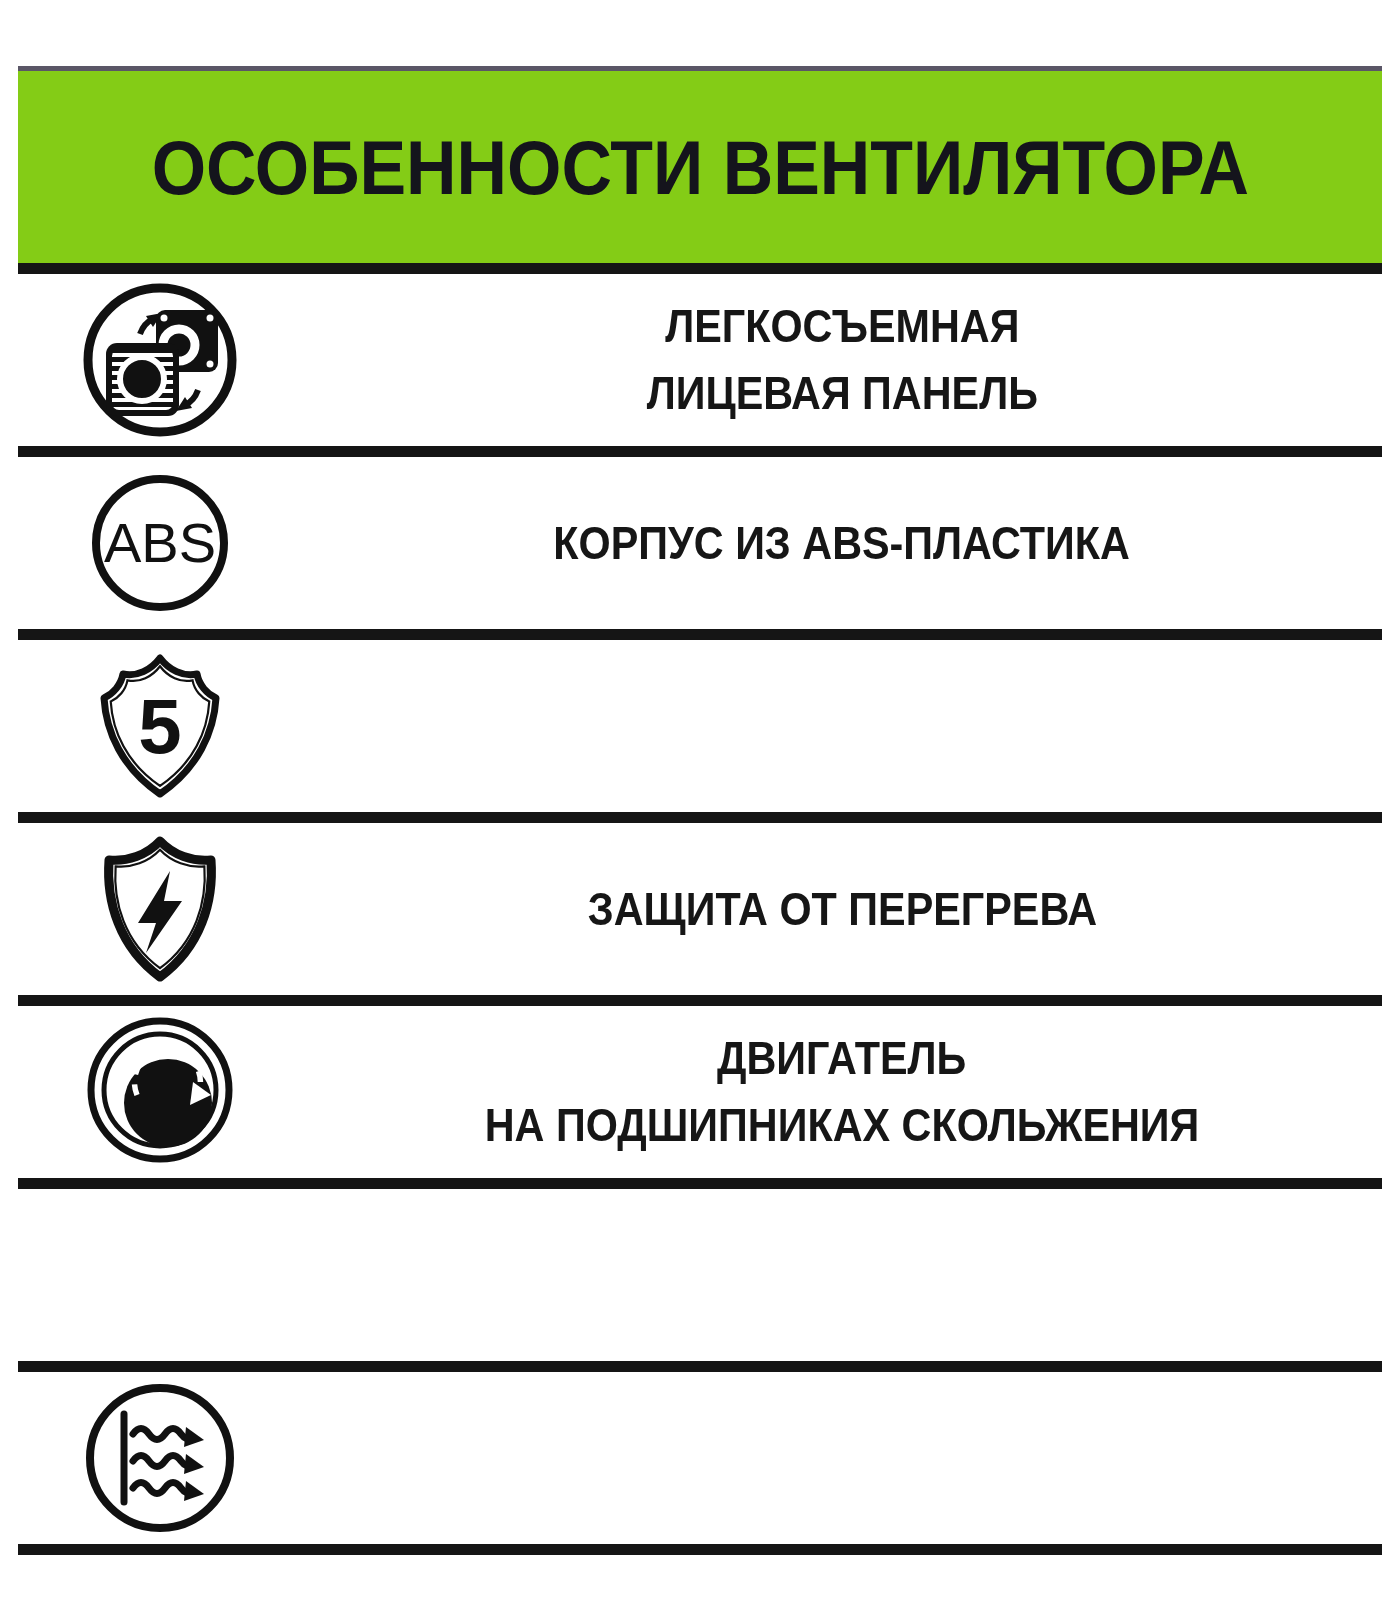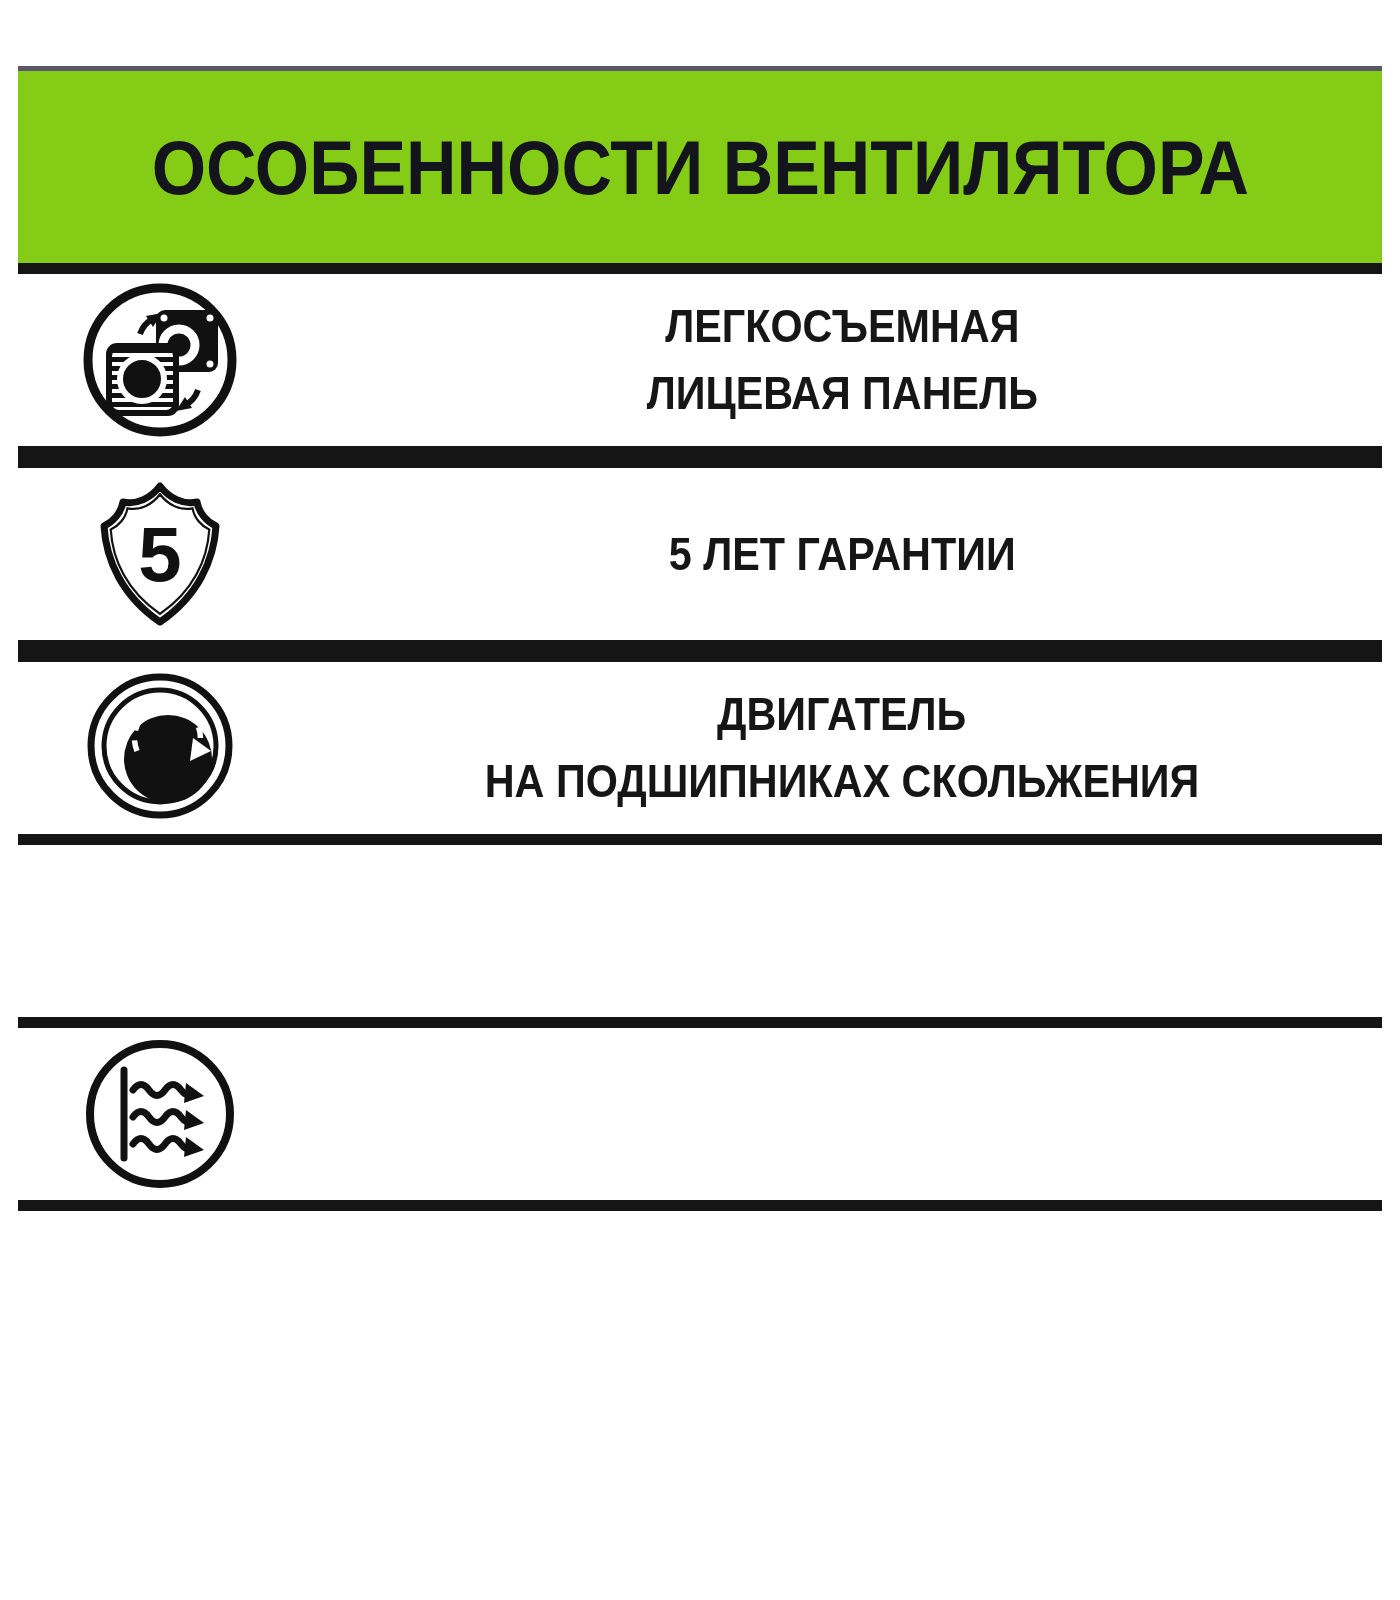--- a/index.html
+++ b/index.html
@@ -73,38 +73,58 @@
       </svg>
     </div>
     <div class="text-cell">
       <div class="feature-line">ЛЕГКОСЪЕМНАЯ</div>
       <div class="feature-line">ЛИЦЕВАЯ ПАНЕЛЬ</div>
     </div>
   </div>
 
   <div class="divider"></div>
 
+  <div class="row">
+    <div class="icon-cell">
+      <svg width="160" height="160" viewBox="0 0 160 160">
+        <circle cx="80" cy="80" r="64" fill="#fff" stroke="#111" stroke-width="8"></circle>
+        <text class="ico-label" x="80" y="99" text-anchor="middle" font-size="56" font-weight="400" fill="#111">ABS</text>
+      </svg>
+    </div>
+    <div class="text-cell">
+      <div class="feature-line">КОРПУС ИЗ ABS-ПЛАСТИКА</div>
+    </div>
+  </div>
 
   <div class="divider"></div>
 
   <div class="row">
     <div class="icon-cell">
       <svg width="160" height="160" viewBox="0 0 160 160">
         <path d="M80,12 C71,24 57,31 43,28 C41,39 33,48 24,52 C26,86 42,122 80,148 C118,122 134,86 136,52 C127,48 119,39 117,28 C103,31 89,24 80,12 Z" fill="#fff" stroke="#111" stroke-width="7" stroke-linejoin="round"></path>
         <path d="M80,12 C71,24 57,31 43,28 C41,39 33,48 24,52 C26,86 42,122 80,148 C118,122 134,86 136,52 C127,48 119,39 117,28 C103,31 89,24 80,12 Z" fill="none" stroke="#111" stroke-width="2.5" transform="translate(9.6,9.7) scale(0.88)"></path>
         <text class="ico-label" x="80" y="107" text-anchor="middle" font-size="78" font-weight="600" fill="#111">5</text>
       </svg>
     </div>
-    <div class="text-cell">
-      <div class="feature-line">5 ЛЕТ ГАРАНТИИ</div>
-    </div>
   </div>
 
   <div class="divider"></div>
 
+  <div class="row">
+    <div class="icon-cell">
+      <svg width="160" height="160" viewBox="0 0 160 160">
+        <path d="M80,12 C67,26 47,33 29,31 C26,72 39,118 80,148 C121,118 134,72 131,31 C113,33 93,26 80,12 Z" fill="#fff" stroke="#111" stroke-width="9" stroke-linejoin="round"></path>
+        <path d="M80,12 C67,26 47,33 29,31 C26,72 39,118 80,148 C121,118 134,72 131,31 C113,33 93,26 80,12 Z" fill="none" stroke="#111" stroke-width="2.5" transform="translate(10.4,10.4) scale(0.87)"></path>
+        <polygon points="90,42 58,94 76,94 66,124 102,72 84,72" fill="#111"></polygon>
+      </svg>
+    </div>
+    <div class="text-cell">
+      <div class="feature-line">ЗАЩИТА ОТ ПЕРЕГРЕВА</div>
+    </div>
+  </div>
 
   <div class="divider"></div>
 
   <div class="row">
     <div class="icon-cell">
       <svg width="160" height="160" viewBox="0 0 160 160">
         <circle cx="80" cy="78" r="69" fill="#fff" stroke="#111" stroke-width="7"></circle>
         <circle cx="80" cy="78" r="56" fill="none" stroke="#111" stroke-width="5"></circle>
         <circle cx="88" cy="91" r="44" fill="#111"></circle>
         <path d="M57,83 A33,33 0 1 1 119,80" fill="none" stroke="#fff" stroke-width="5.5" stroke-dasharray="11 10"></path>

